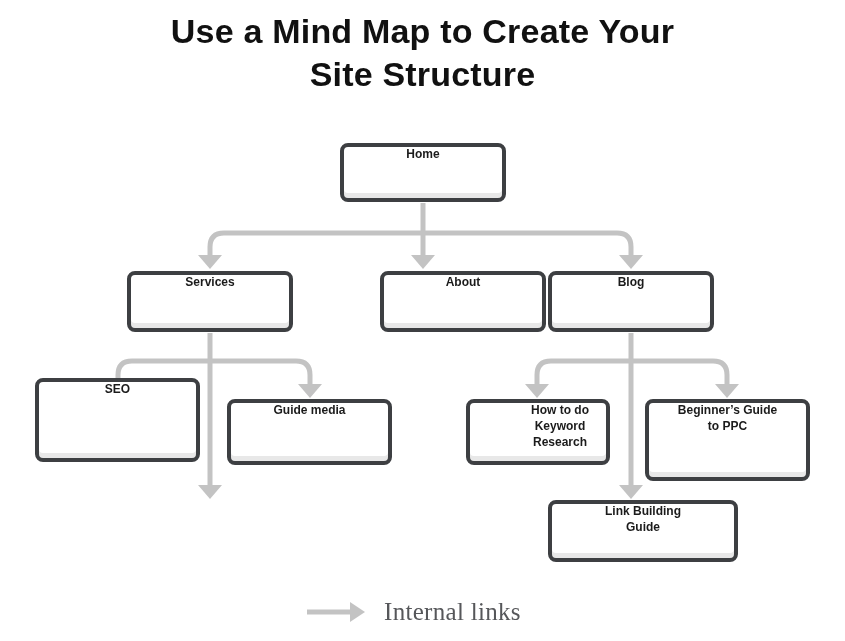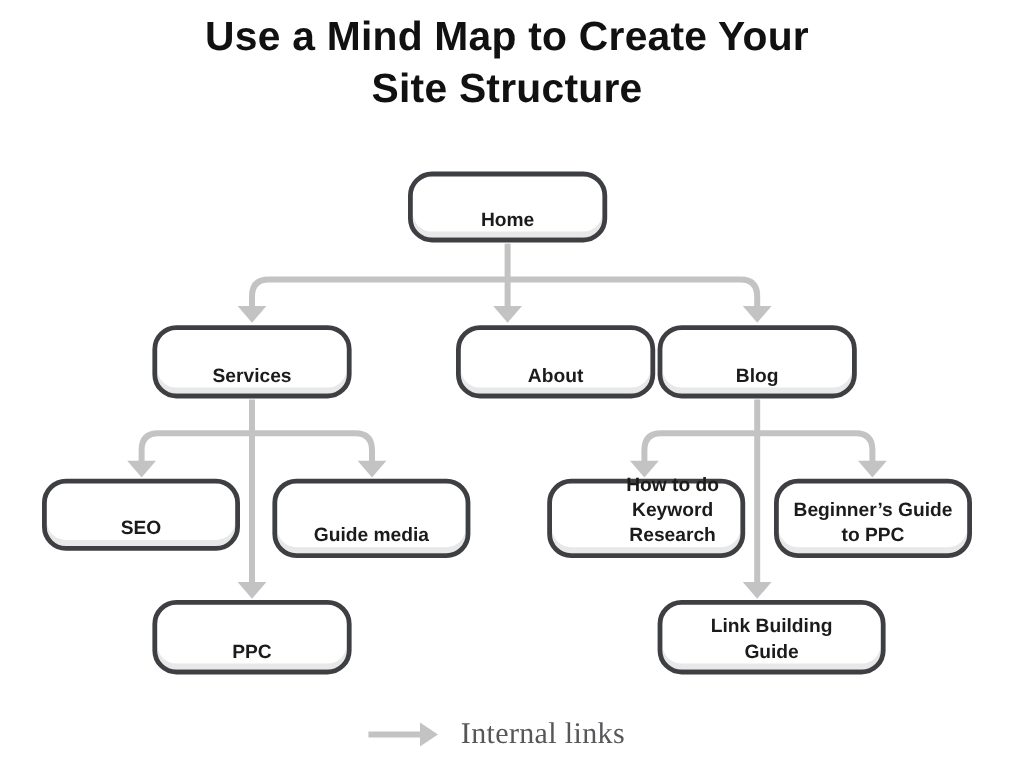--- a/index.html
+++ b/index.html
@@ -43,43 +43,43 @@
   }
   .edge-line {
     stroke: var(--connector);
     stroke-width: 5;
     fill: none;
   }
   .arrowhead { fill: var(--connector); }
   .node {
     position: absolute;
     border: 4px solid var(--node-border);
-    border-radius: 20px;
+    border-radius: 8px;
     background: var(--node-fill);
     box-shadow: inset 0 -5px 0 var(--node-shade);
     display: flex;
-    align-items: flex-end;
+    align-items: flex-start;
     justify-content: center;
     text-align: center;
     color: var(--node-text);
     font-weight: bold;
-    font-size: 16px;
+    font-size: 12px;
     line-height: 1.32;
     white-space: pre-line;
     padding-bottom: 4px;
   }
   
   .n-home     { left: 340px; top: 143px; width: 166px; height: 59px; }
   .n-services { left: 127px; top: 271px; width: 166px; height: 61px; }
   .n-about    { left: 340px; top: 271px; width: 166px; height: 61px; margin-left: 40px; }
   .n-blog     { left: 548px; top: 271px; width: 166px; height: 61px; }
-  .n-seo      { left: 35px;  top: 399px; width: 165px; height: 60px; }
+  .n-seo      { left: 35px;  top: 378px; width: 165px; height: 84px; }
   .n-social   { left: 227px; top: 399px; width: 165px; height: 66px; }
-  .n-keyword  { left: 456px; top: 399px; width: 165px; height: 66px; padding-left: 44px; }
-  .n-beginner { left: 645px; top: 399px; width: 165px; height: 66px; }
+  .n-keyword  { left: 466px; top: 399px; width: 144px; height: 66px; padding-left: 44px; }
+  .n-beginner { left: 645px; top: 399px; width: 165px; height: 82px; }
   .n-ppc      { left: 127px; top: 500px; width: 166px; height: 62px; }
   .n-linkb    { left: 548px; top: 500px; width: 190px; height: 62px; }
   .legend {
     position: absolute;
     left: 303px; top: 598px;
     display: flex;
     align-items: center;
     gap: 17px;
   }
   .legend-label {
@@ -143,23 +143,20 @@
     <span>Guide media</span>
   </div>
   <div class="node n-keyword">
     <span>How to do
 Keyword Research</span>
   </div>
   <div class="node n-beginner">
     <span>Beginner’s Guide
 to PPC</span>
   </div>
-  <div class="node n-ppc">
-    <span>PPC</span>
-  </div>
   <div class="node n-linkb">
     <span>Link Building
 Guide</span>
   </div>
 
   <div class="legend">
     <svg width="64" height="26" viewBox="0 0 64 26">
       <line x1="4" y1="13" x2="47" y2="13" stroke="var(--connector)" stroke-width="5"></line>
       <polygon points="47,3 47,23 62,13" fill="var(--connector)"></polygon>
     </svg>

